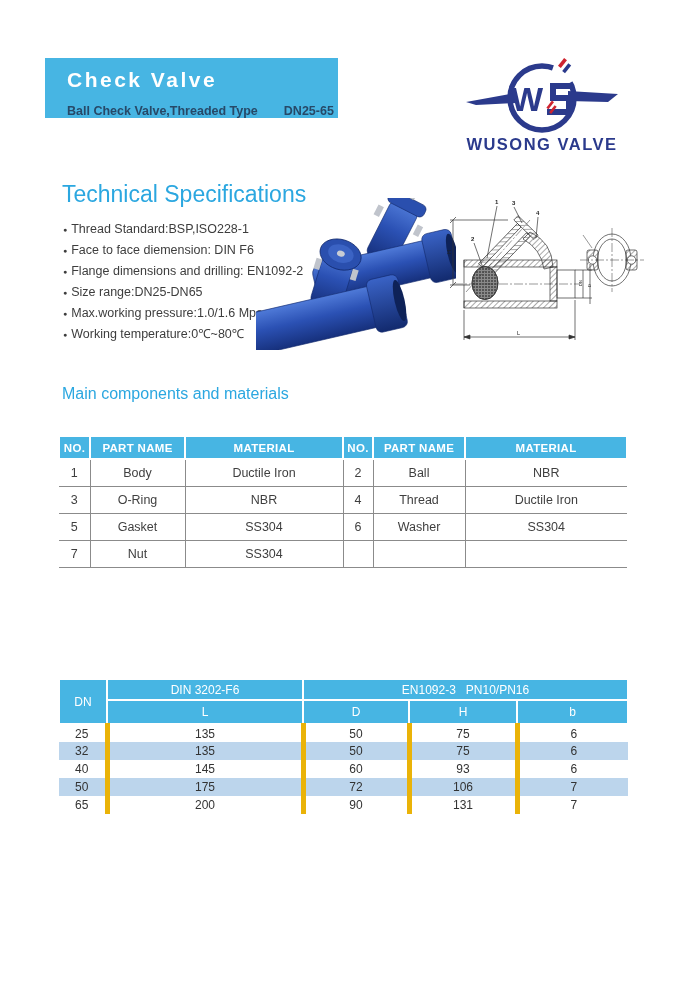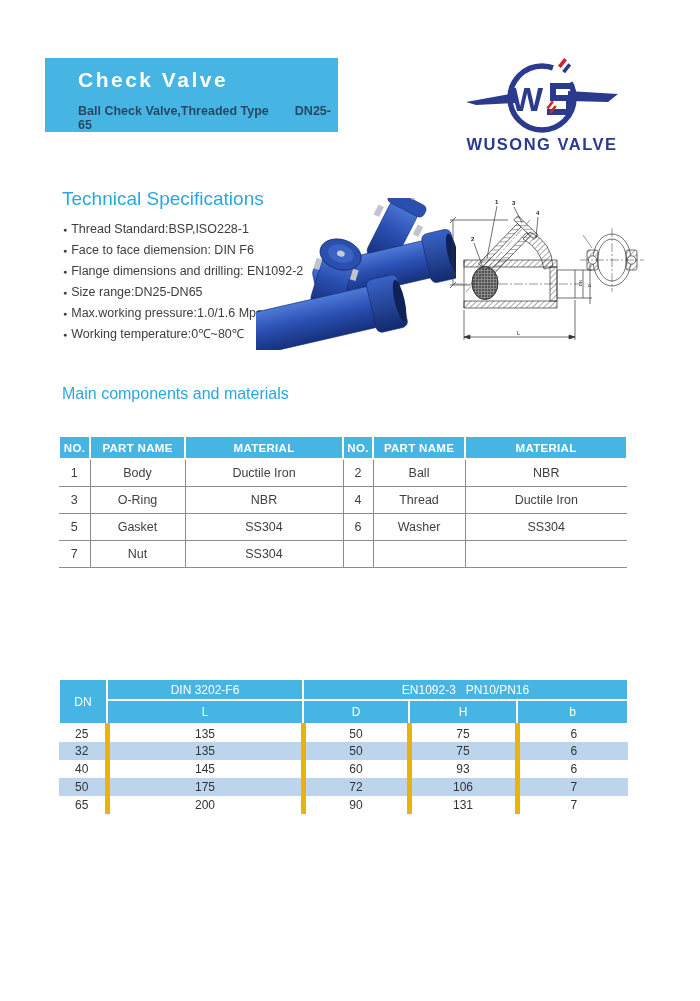--- a/index.html
+++ b/index.html
@@ -1,30 +1,30 @@
 <!DOCTYPE html>
 <html><head>
 <meta charset="utf-8">
 <style>
   * { margin:0; padding:0; box-sizing:border-box; }
   body { background:#e8e8e8; font-family:"Liberation Sans", sans-serif; }
   .page { position:relative; width:700px; height:1001px; background:#ffffff; margin:0 auto; overflow:hidden; }
 
   
-  .header-box { position:absolute; left:45px; top:58px; width:293px; height:74px;
-                background:#47b5e3; padding:10px 0 0 33px; }
+  .header-box { position:absolute; left:45px; top:58px; width:293px; height:60px;
+                background:#47b5e3; padding:10px 0 0 22px; }
   .hb-title { font-size:21px; font-weight:700; color:#ffffff; letter-spacing:2.5px; }
   .hb-sub   { margin-top:12px; font-size:12.5px; font-weight:700; color:#274968; }
   .hb-dn    { margin-left:26px; }
 
   .logo { position:absolute; left:460px; top:52px; width:164px; height:108px; }
 
   
   .sec-heading { position:absolute; color:#2ba7e0; font-weight:400; }
-  .sh-1 { left:62px; top:188px; font-size:19px; }
+  .sh-1 { left:62px; top:181px; font-size:23px; }
   .sh-2 { left:62px; top:385px; font-size:16px; }
   .sh-3 { left:62px; top:630px; font-size:16px; }
 
   
   .specs-list { position:absolute; left:63px; top:219px; list-style:none; }
   .specs-list li { height:21px; line-height:21px; font-size:12.5px; color:#3d3d3d; display:flex; align-items:center; }
   .specs-list li::before { content:"●"; font-size:7px; margin-right:4px; color:#3d3d3d; }
 
   .photo   { position:absolute; left:256px; top:198px; width:200px; height:152px; }
   .drawing { position:absolute; left:440px; top:190px; width:228px; height:166px; }

